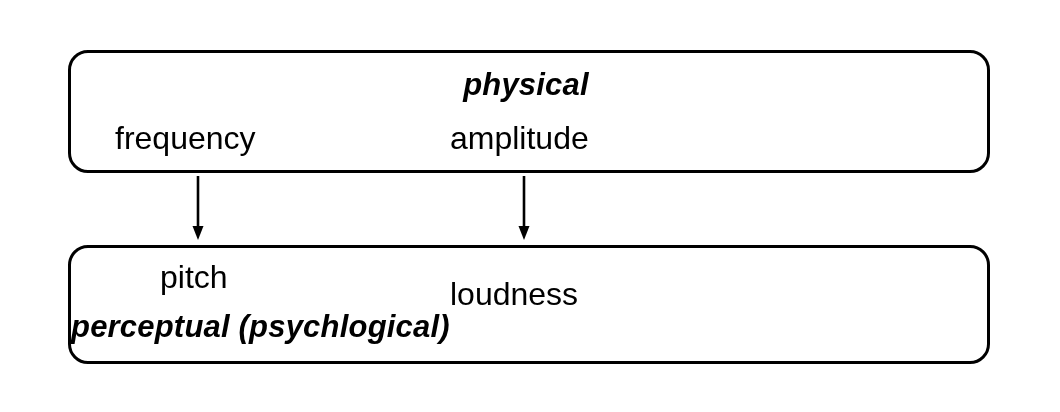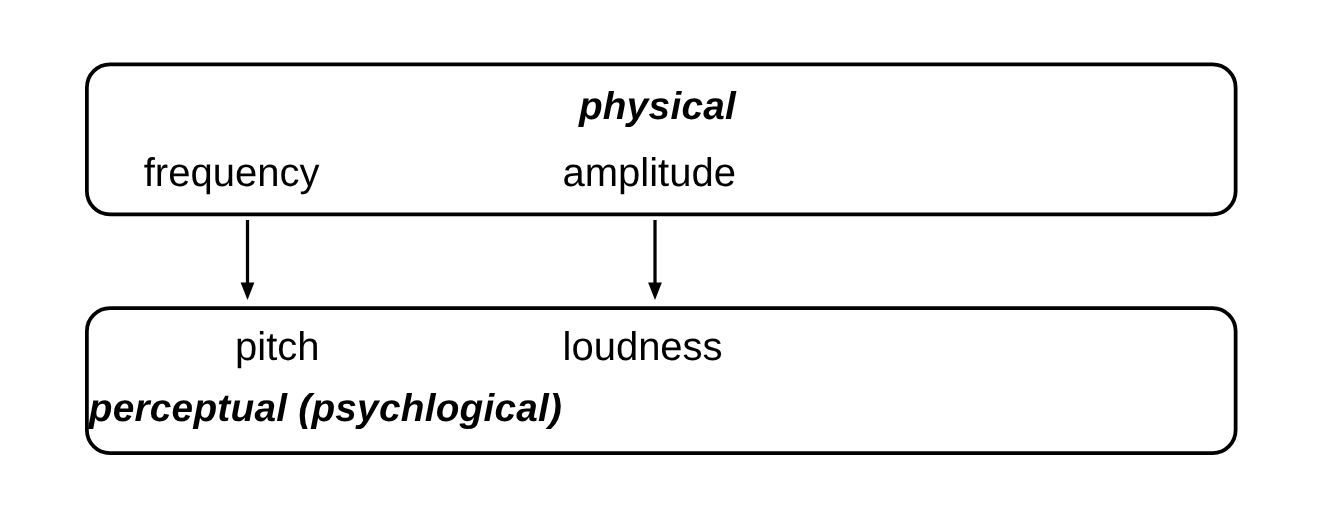--- a/index.html
+++ b/index.html
@@ -79,26 +79,25 @@
 
   #label-amplitude {
     left: 379px;
     top: 69px;
   }
 
   
   #label-pitch {
     left: 89px;
     top: 13px;
-    margin-left: 28px;
   }
 
   #label-loudness {
     left: 379px;
-    top: 13px;
+    top: 30px;
     text-align: right;
   }
 
   #label-perceptual {
     left: 0;
     right: 0;
     top: 63px;
     text-align: left;
     padding-right: 4px;
   }

